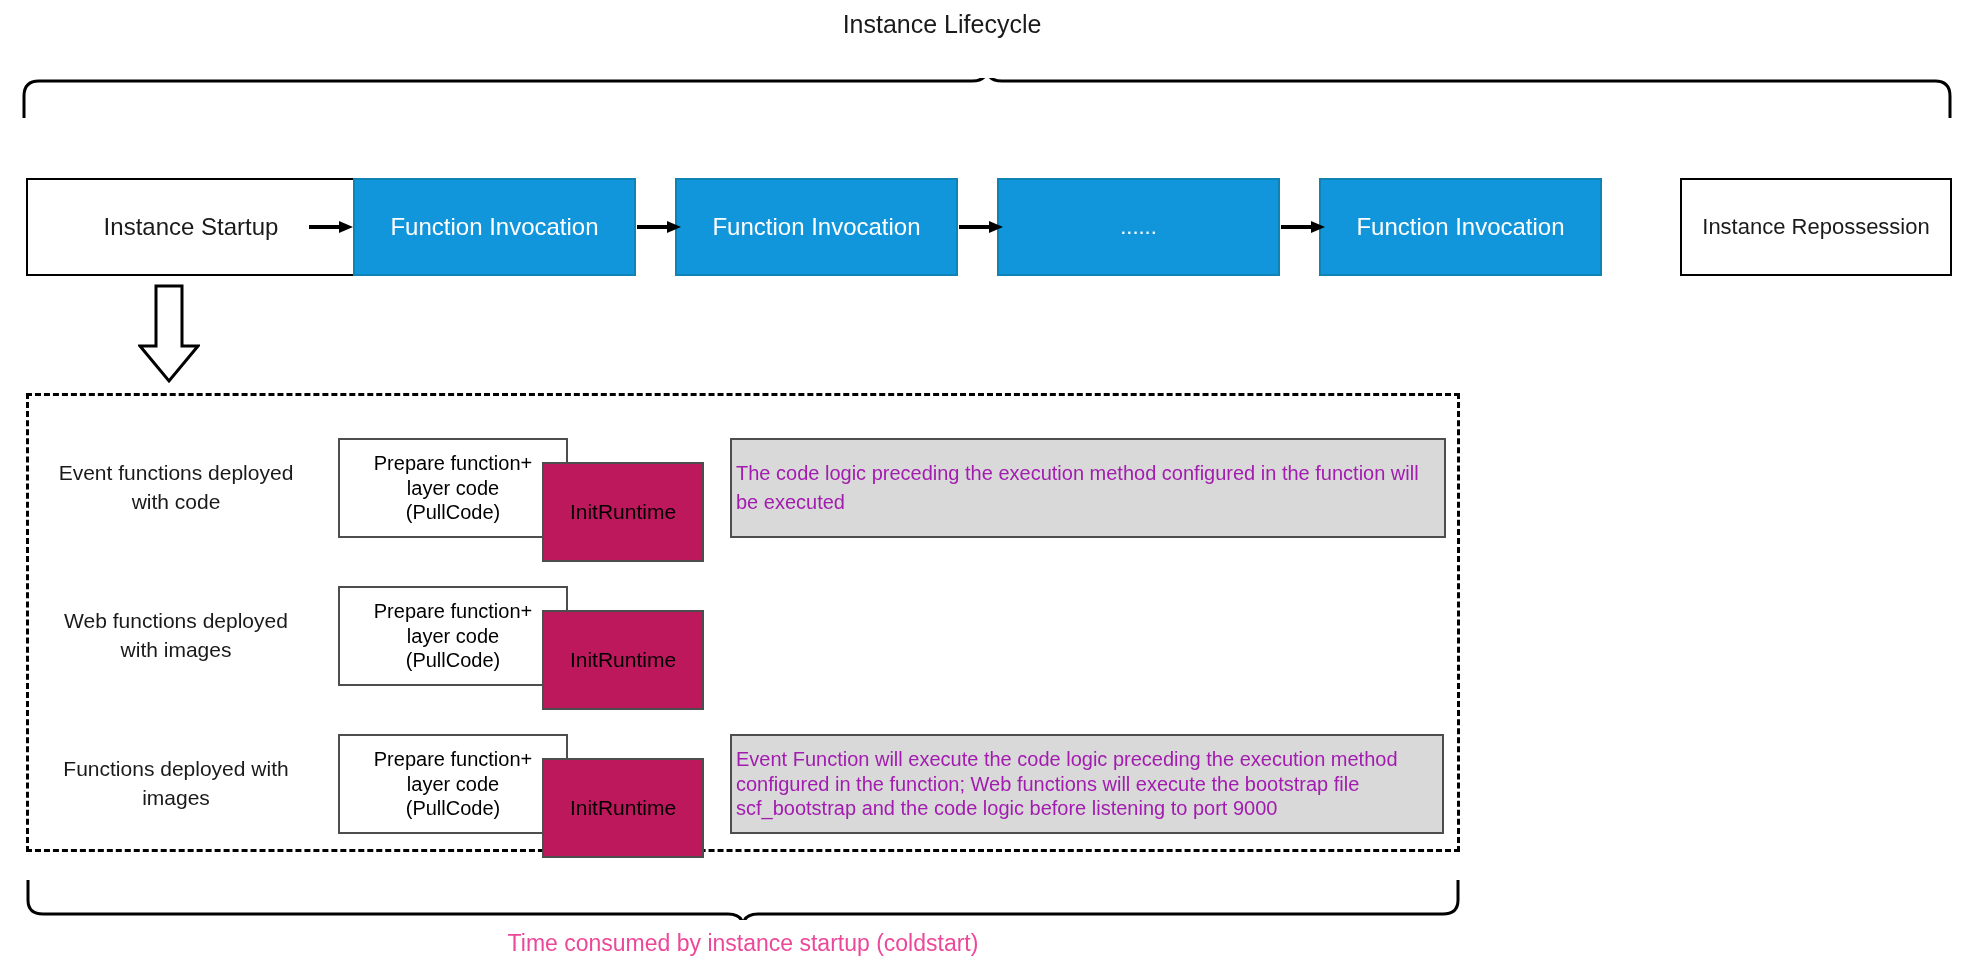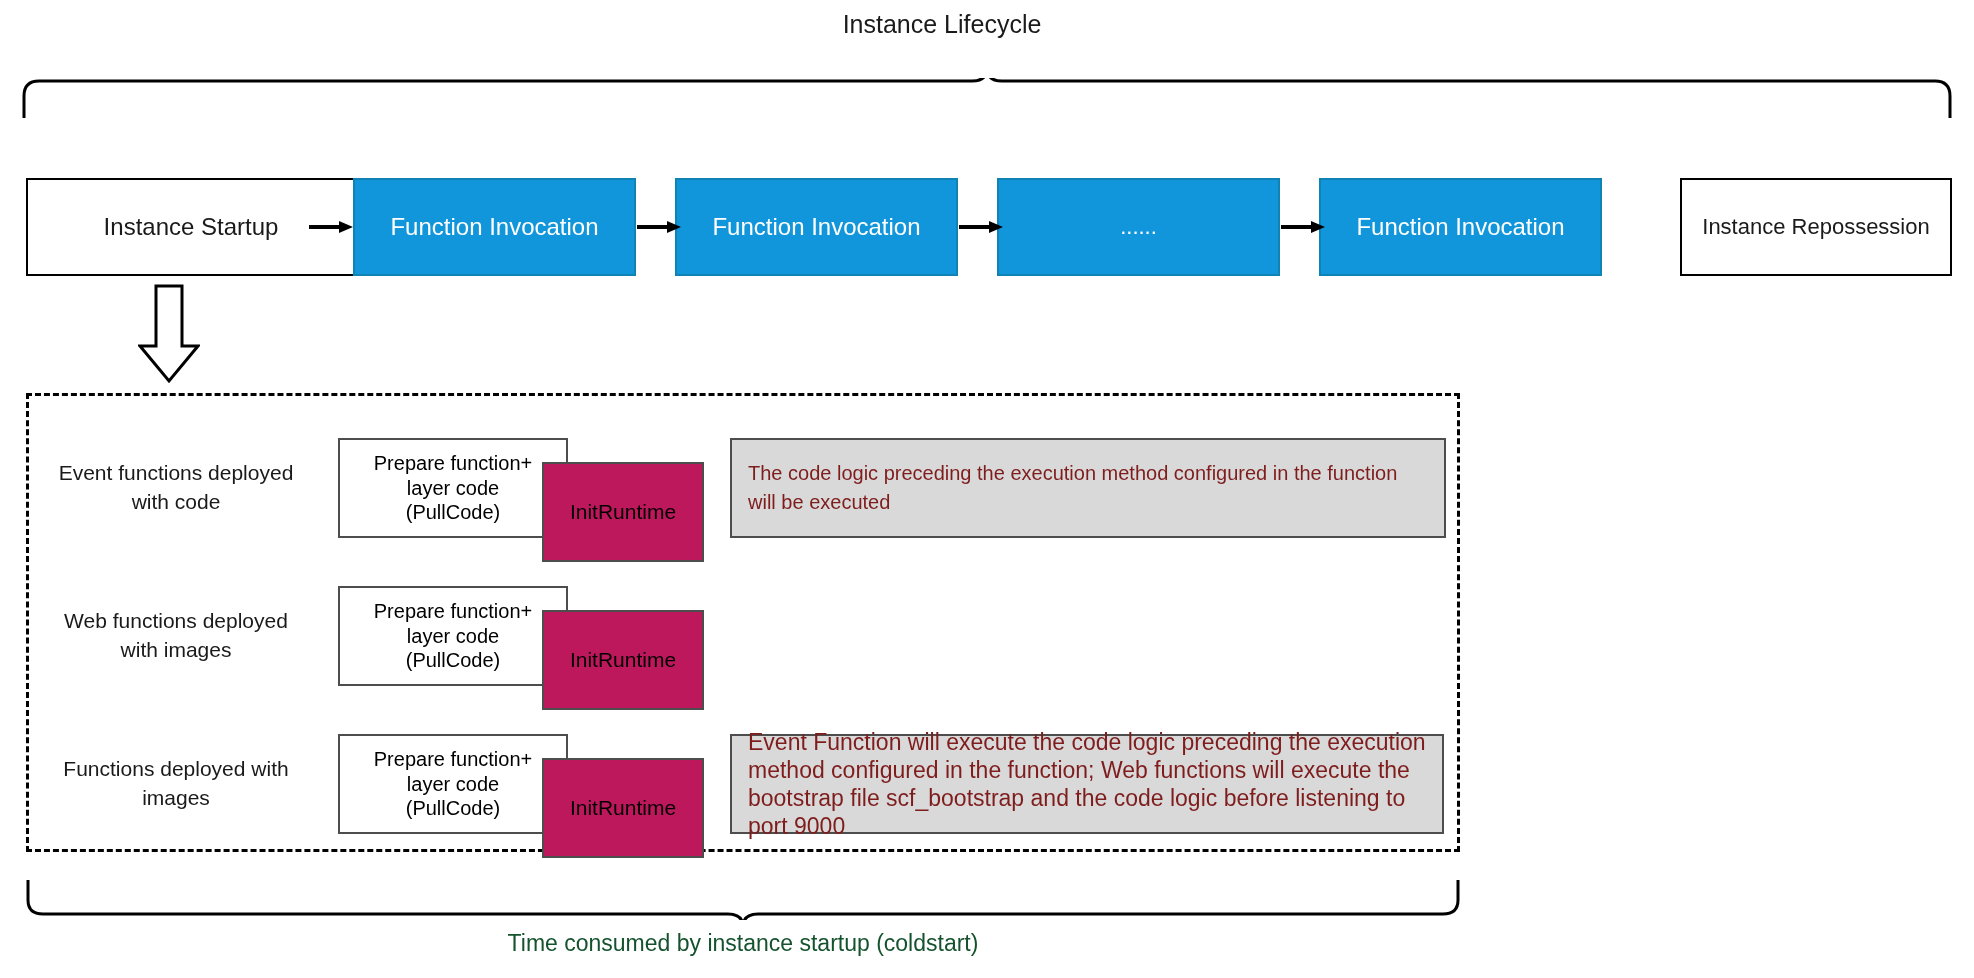--- a/index.html
+++ b/index.html
@@ -146,44 +146,44 @@
     width: 162px;
     background: #be185d;
     justify-content: center;
     font-size: 21px;
     margin-top: 24px;
   }
   .seg-desc {
     left: 701px;
     width: 716px;
     background: #d9d9d9;
-    padding: 0 16px;
+    padding: 0 4px;
     font-size: 20px;
     line-height: 1.45;
-    color: #7f1d1d;
-  }
-  .seg-desc.tight { line-height: 1.22; font-size: 23px; }
+    color: #a21caf;
+  }
+  .seg-desc.tight { line-height: 1.22; font-size: 20px; }
   .seg-desc.w-narrow { width: 714px; }
 
   
   #bottom-brace {
     position: absolute;
     left: 26px;
     top: 880px;
     width: 1434px;
     height: 40px;
   }
   #bottom-caption {
     position: absolute;
     left: 26px;
     top: 930px;
     width: 1434px;
     text-align: center;
     font-size: 23px;
-    color: #14532d;
+    color: #ec4899;
   }
 </style>
 </head>
 <body>
 
 <div id="lifecycle-title">Instance Lifecycle</div>
 
 <div id="top-brace">
   <svg width="1930" height="42" viewBox="0 0 1930 42" fill="none" xmlns="http://www.w3.org/2000/svg">
     <path d="M2 40 L2 18 Q2 3 17 3 L950 3 Q965 3 965 -10 Q965 3 980 3 L1913 3 Q1928 3 1928 18 L1928 40" stroke="#000" stroke-width="3" fill="none"></path>

